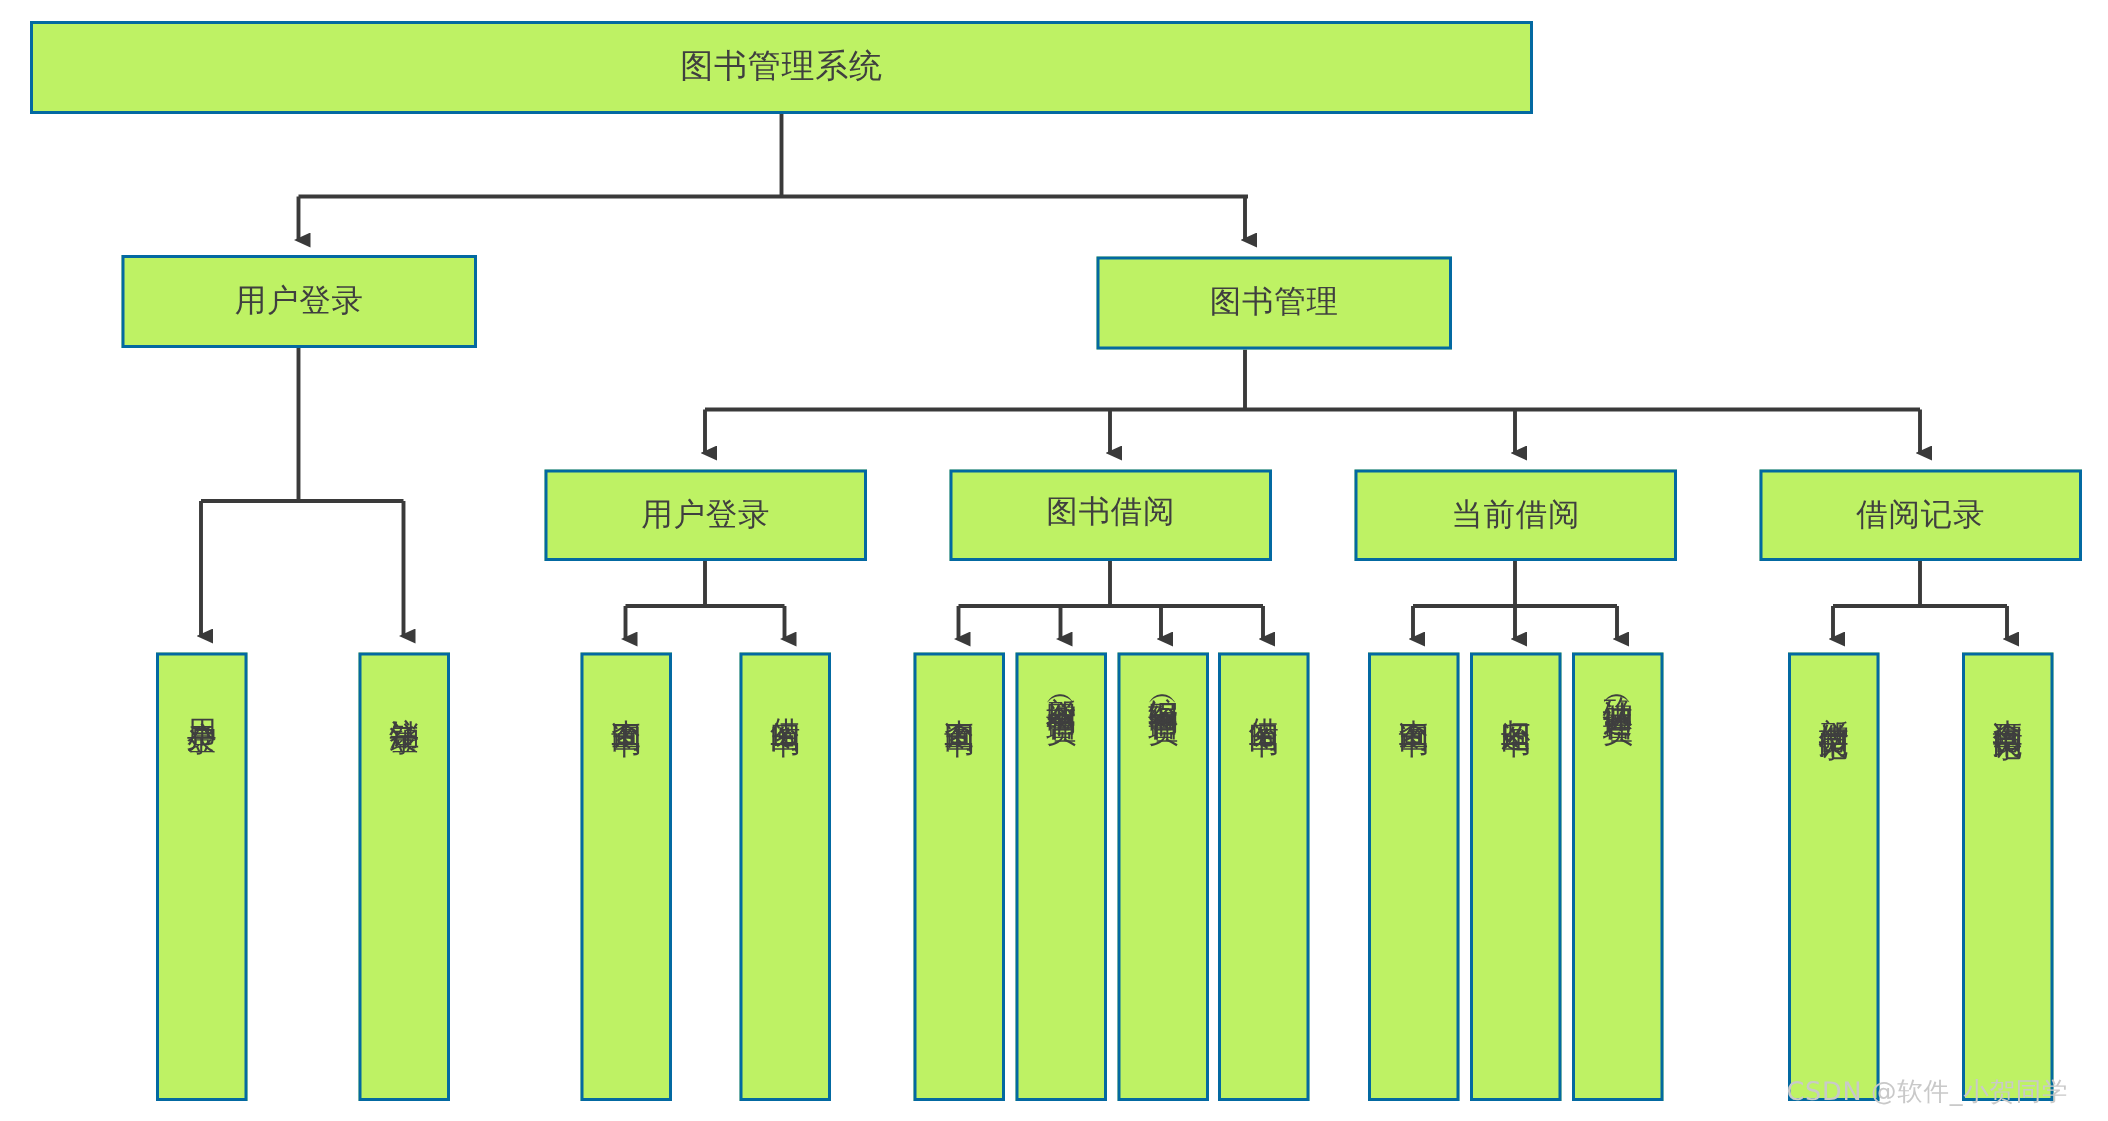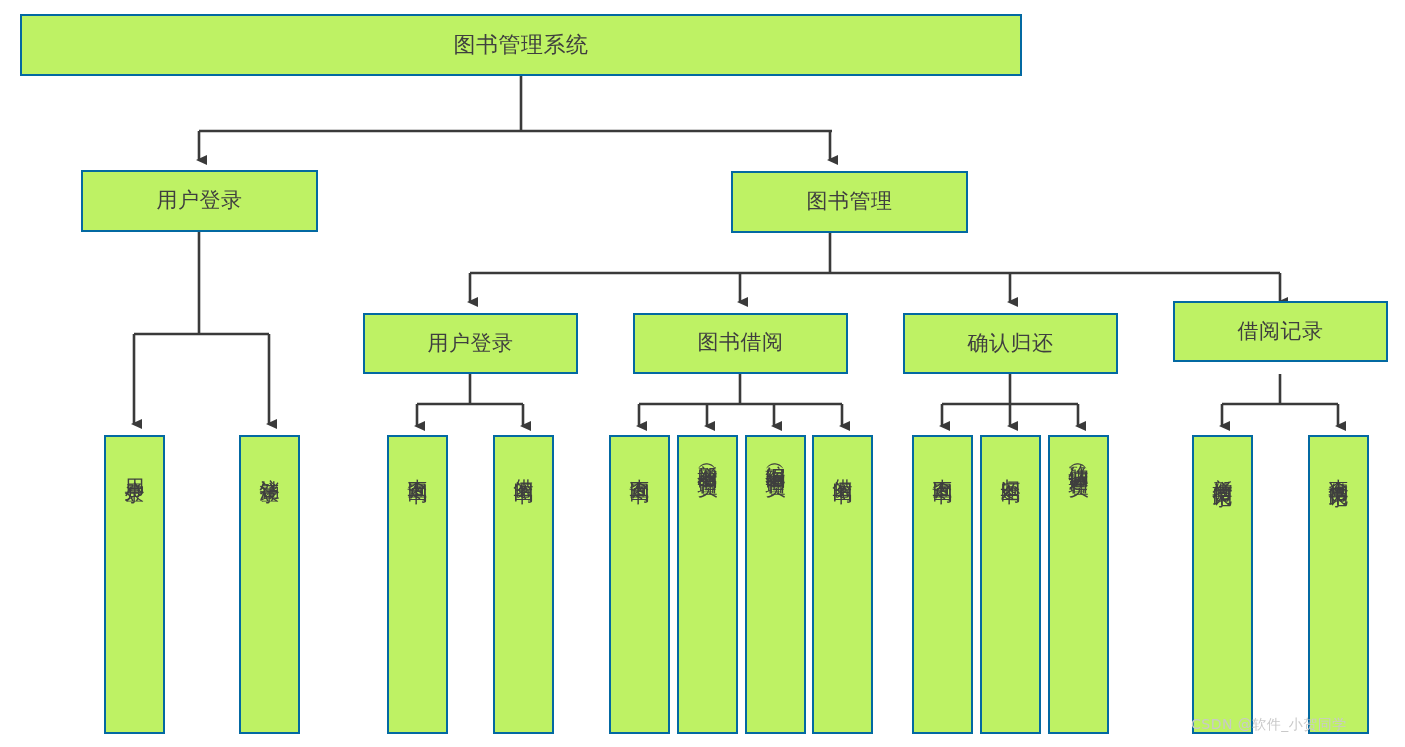--- a/index.html
+++ b/index.html
@@ -60,21 +60,21 @@
   .node.vert .node-label {
     writing-mode: vertical-rl;
     text-orientation: upright;
     font-size: 20px;
     line-height: 1.25;
     letter-spacing: 2px;
     white-space: nowrap;
   }
   .watermark {
     position: absolute;
-    font-size: 14px;
+    font-size: 17px;
     color: #c9c9c9;
     white-space: nowrap;
     letter-spacing: 0.5px;
   }
 </style>
 </head>
 <body>
 
 <div id="diagram-canvas">
 
@@ -142,24 +142,24 @@
 
   <div class="node horiz" style="left:363px; top:313px; width:215px; height:61px;">
     <span class="node-label">用户登录</span>
   </div>
 
   <div class="node horiz" style="left:633px; top:313px; width:215px; height:61px;font-family:Liberation Mono, monospace;">
     <span class="node-label">图书借阅</span>
   </div>
 
   <div class="node horiz" style="left:903px; top:313px; width:215px; height:61px;">
-    <span class="node-label">确认归还</span>
-  </div>
-
-  <div class="node horiz" style="left:1173px; top:301px; width:215px; height:61px;">
+    <span class="node-label">当前借阅</span>
+  </div>
+
+  <div class="node horiz" style="left:1173px; top:313px; width:215px; height:61px;">
     <span class="node-label">借阅记录</span>
   </div>
 
   <div class="node vert" style="left:104px; top:435px; width:61px; height:299px;">
     <span class="node-label">用户登录</span>
   </div>
 
   <div class="node vert" style="left:239px; top:435px; width:61px; height:299px;">
     <span class="node-label">注销登录</span>
   </div>

